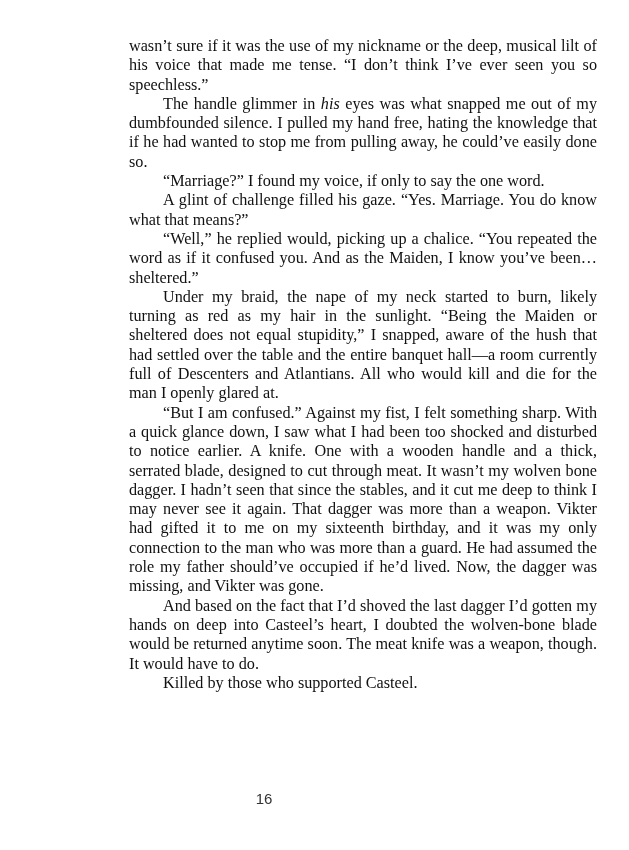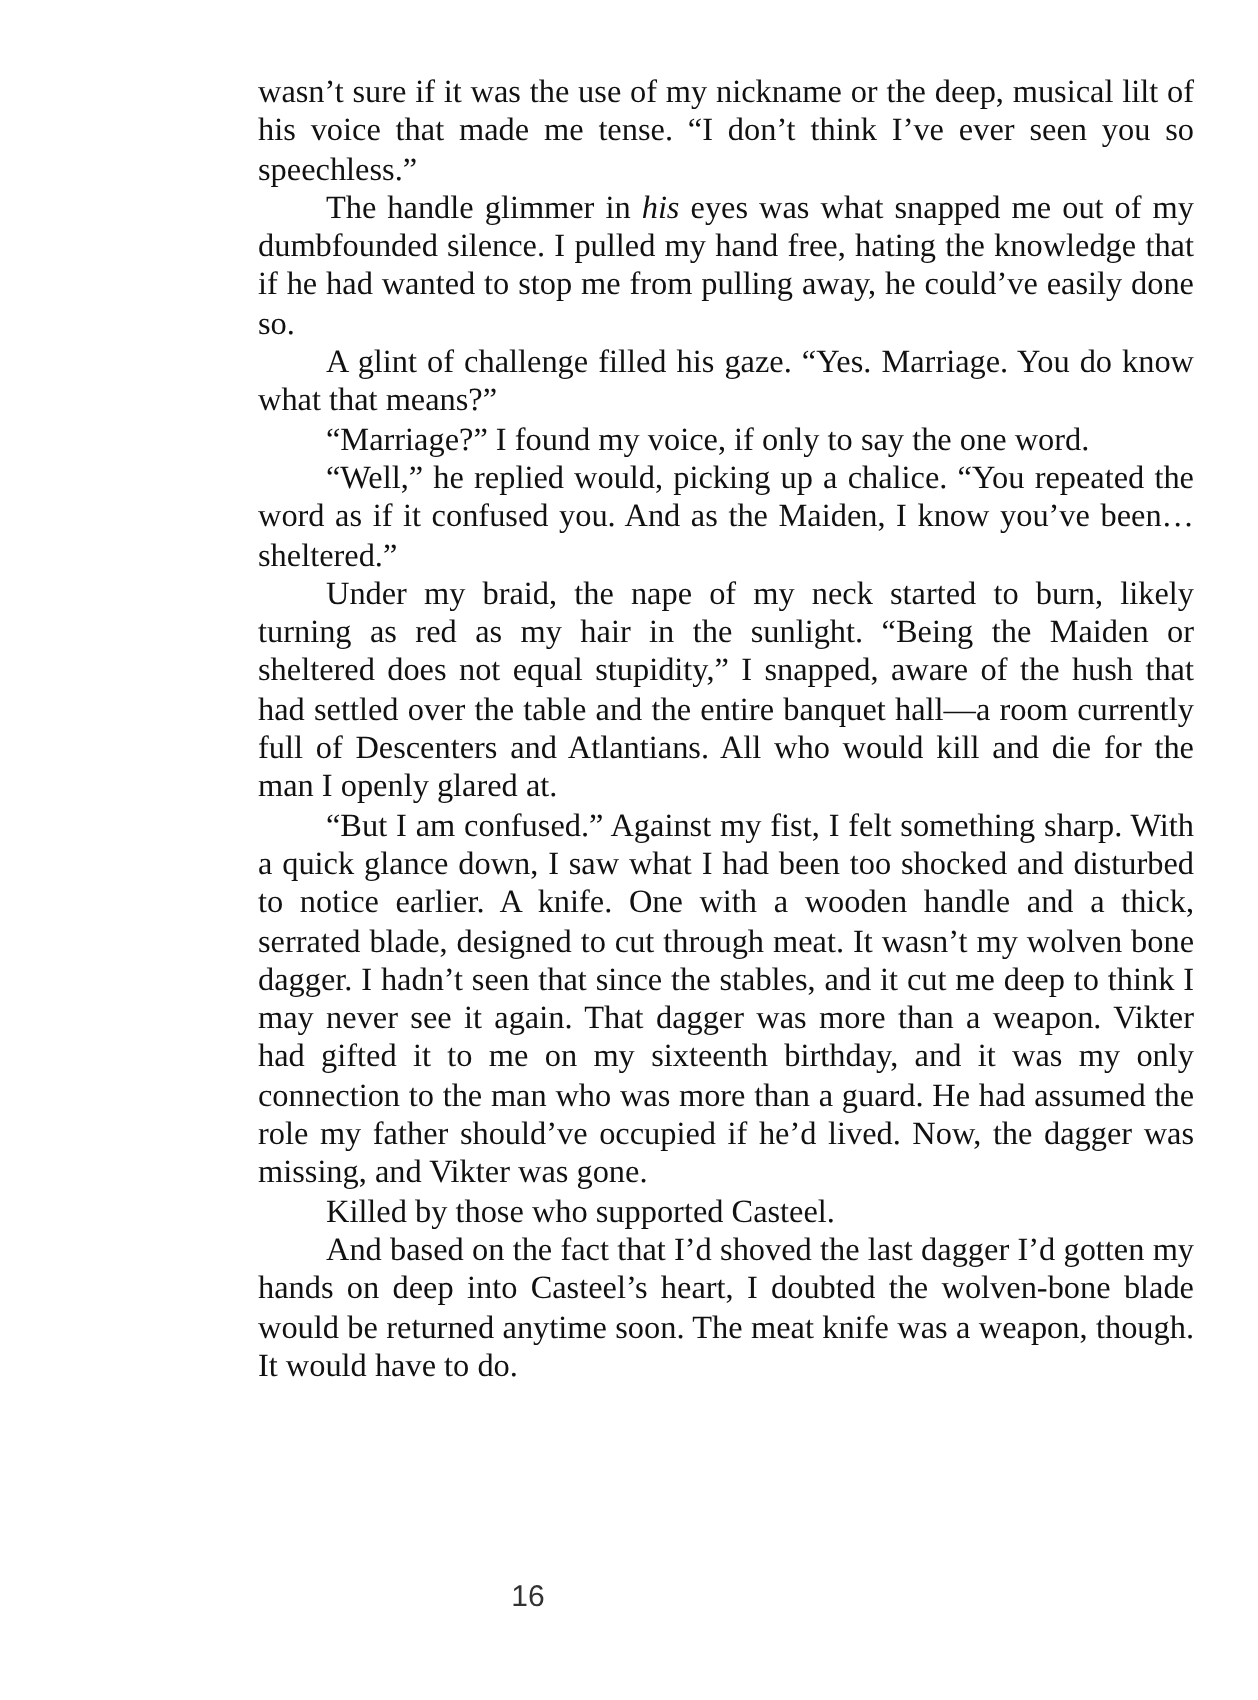--- a/index.html
+++ b/index.html
@@ -43,22 +43,22 @@
       color: #333333;
     }
     em { font-style: italic; }
   </style>
 </head>
 <body>
 
 <div class="page-body" id="page-body">
     <p class="para noindent"><span>wasn’t sure if it was the use of my nickname or the deep, musical lilt of his voice that made me tense. “I don’t think I’ve ever seen you so speechless.”</span></p>
     <p class="para"><span>The handle glimmer in </span><em>his</em><span> eyes was what snapped me out of my dumbfounded silence. I pulled my hand free, hating the knowledge that if he had wanted to stop me from pulling away, he could’ve easily done so.</span></p>
+    <p class="para"><span>“Marriage?” I found my voice, if only to say the one word.</span></p>
     <p class="para"><span>A glint of challenge filled his gaze. “Yes. Marriage. You do know what that means?”</span></p>
-    <p class="para"><span>“Marriage?” I found my voice, if only to say the one word.</span></p>
     <p class="para"><span>“Well,” he replied would, picking up a chalice. “You repeated the word as if it confused you. And as the Maiden, I know you’ve been…sheltered.”</span></p>
     <p class="para"><span>Under my braid, the nape of my neck started to burn, likely turning as red as my hair in the sunlight. “Being the Maiden or sheltered does not equal stupidity,” I snapped, aware of the hush that had settled over the table and the entire banquet hall—a room currently full of Descenters and Atlantians. All who would kill and die for the man I openly glared at.</span></p>
     <p class="para"><span>“But I am confused.” Against my fist, I felt something sharp. With a quick glance down, I saw what I had been too shocked and disturbed to notice earlier. A knife. One with a wooden handle and a thick, serrated blade, designed to cut through meat. It wasn’t my wolven bone dagger. I hadn’t seen that since the stables, and it cut me deep to think I may never see it again. That dagger was more than a weapon. Vikter had gifted it to me on my sixteenth birthday, and it was my only connection to the man who was more than a guard. He had assumed the role my father should’ve occupied if he’d lived. Now, the dagger was missing, and Vikter was gone.</span></p>
+    <p class="para"><span>And based on the fact that I’d shoved the last dagger I’d gotten my hands on deep into Casteel’s heart, I doubted the wolven-bone blade would be returned anytime soon. The meat knife was a weapon, though. It would have to do.</span></p>
     <p class="para"><span>Killed by those who supported Casteel.</span></p>
-    <p class="para"><span>And based on the fact that I’d shoved the last dagger I’d gotten my hands on deep into Casteel’s heart, I doubted the wolven-bone blade would be returned anytime soon. The meat knife was a weapon, though. It would have to do.</span></p>
   </div>
 
 <div class="page-number">16</div>
 
 </body></html>

